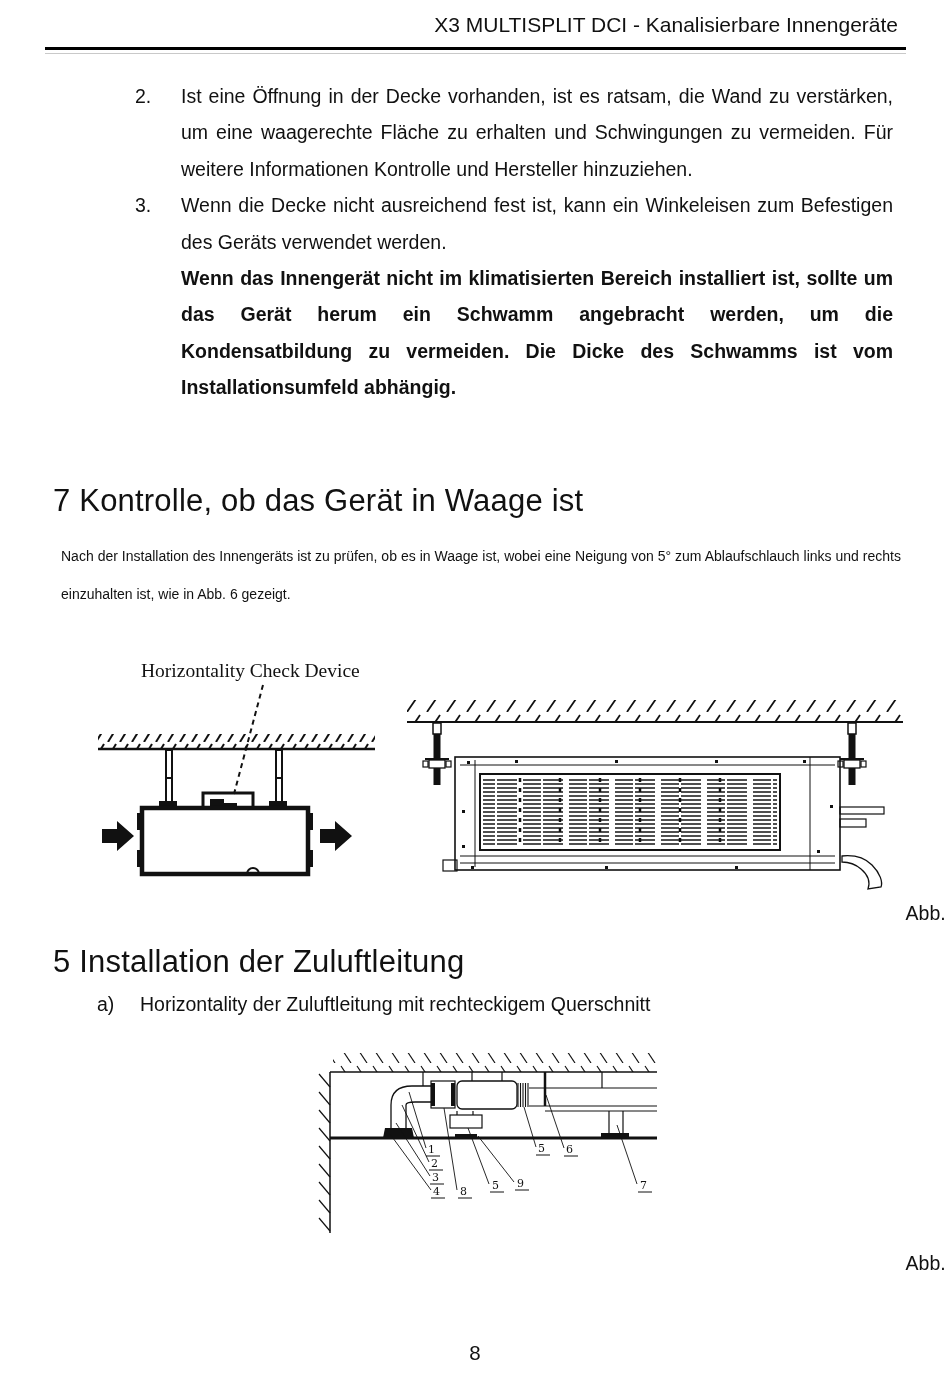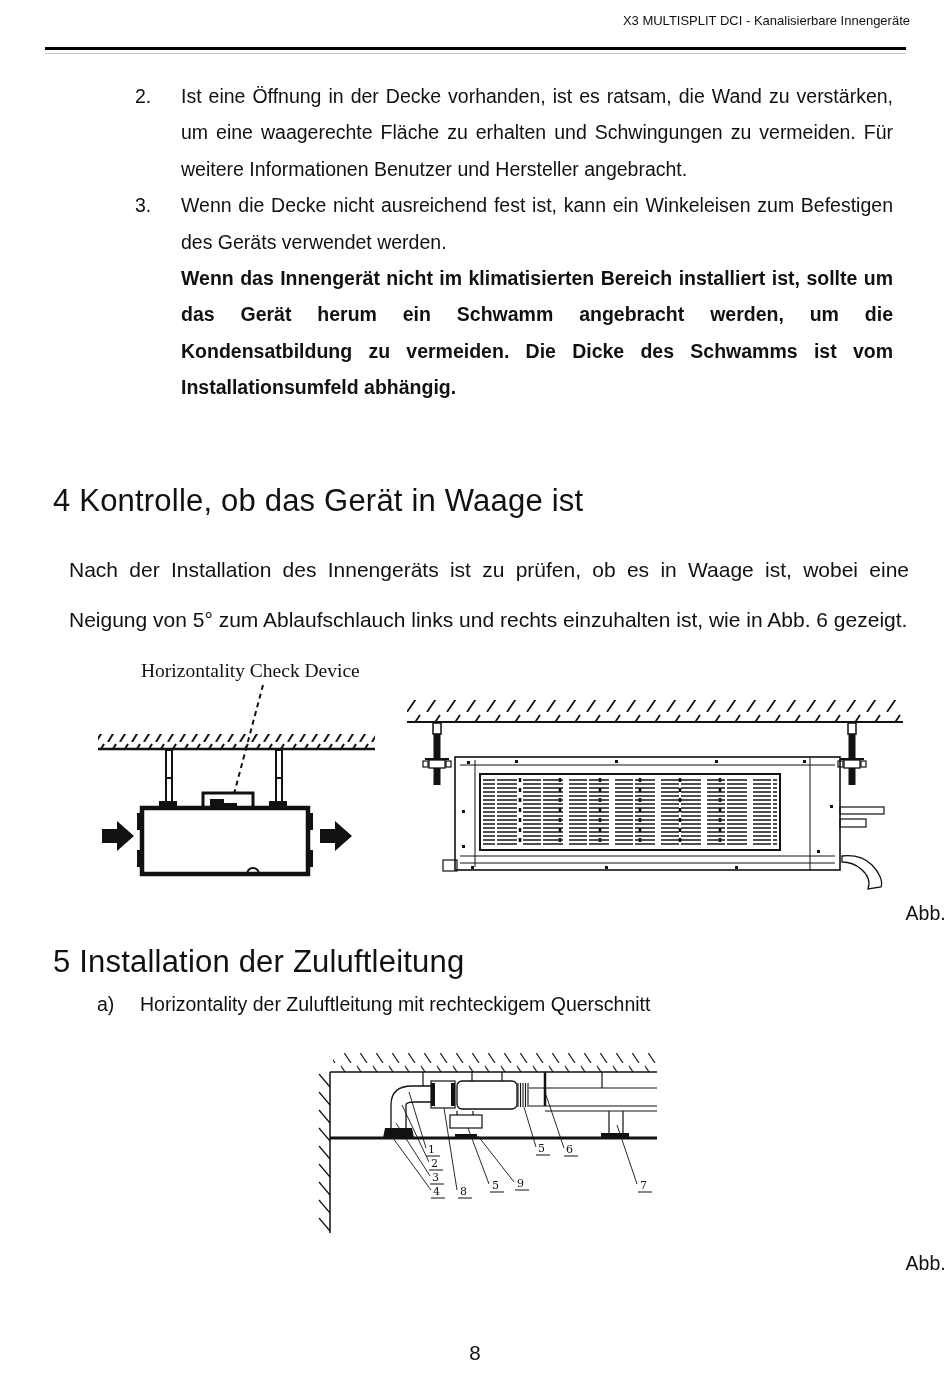--- a/index.html
+++ b/index.html
@@ -6,22 +6,22 @@
   .page{
     position:relative;
     width:950px;height:1390px;
     margin:0 auto;
     background:#fff;
     color:#111;
     font-family:"Liberation Sans",sans-serif;
     overflow:hidden;
   }
   .header-title{
-    position:absolute;top:13px;right:40px;
-    font-size:13px;white-space:nowrap;
+    position:absolute;top:13px;right:52px;
+    font-size:21px;white-space:nowrap;
   }
   .header-rule{
     position:absolute;top:47px;left:45px;right:44px;
     height:3px;background:#000;
   }
   .header-rule-shadow{
     position:absolute;top:53px;left:45px;right:44px;
     height:1px;background:#c9c9c9;
   }
   .body-block{
@@ -34,21 +34,21 @@
   .list-item .txt{flex:1;text-align:justify;}
   .continuation{margin-left:128px;text-align:justify;font-weight:bold;}
   .h-section{
     position:absolute;left:53px;
     font-size:31px;font-weight:400;margin:0;white-space:nowrap;
     letter-spacing:0.2px;
   }
   .sec4-head{top:483px;}
   .sec4-para{
     position:absolute;top:529px;left:53px;width:840px;
-    font-size:21px;line-height:50px;text-align:justify;margin:16px;
+    font-size:14px;line-height:38px;text-align:justify;margin:8px;
   }
   .sec5-head{top:944px;text-align:right;}
   .item-a{
     position:absolute;top:993px;left:97px;
     font-size:19.5px;display:flex;white-space:nowrap;
   }
   .item-a .marker{width:43px;flex:none;}
   .fig{position:absolute;}
   .fig-abb6-left{left:95px;top:652px;}
   .fig-abb6-right{left:405px;top:690px;}
@@ -75,30 +75,30 @@
 
 <div class="page">
 
   <div class="header-title">X3 MULTISPLIT DCI - Kanalisierbare Innengeräte</div>
   <div class="header-rule"></div>
   <div class="header-rule-shadow"></div>
 
   <div class="body-block">
     <div class="list-item">
       <div class="num">2.</div>
-      <div class="txt">Ist eine Öffnung in der Decke vorhanden, ist es ratsam, die Wand zu verstärken, um eine waagerechte Fläche zu erhalten und Schwingungen zu vermeiden. Für weitere Informationen Benutzer und Hersteller angebracht.</div>
+      <div class="txt">Ist eine Öffnung in der Decke vorhanden, ist es ratsam, die Wand zu verstärken, um eine waagerechte Fläche zu erhalten und Schwingungen zu vermeiden. Für weitere Informationen Kontrolle und Hersteller hinzuziehen.</div>
     </div>
     <div class="list-item">
       <div class="num">3.</div>
       <div class="txt">Wenn die Decke nicht ausreichend fest ist, kann ein Winkeleisen zum Befestigen des Geräts verwendet werden.</div>
     </div>
     <div class="continuation">Wenn das Innengerät nicht im klimatisierten Bereich installiert ist, sollte um das Gerät herum ein Schwamm angebracht werden, um die Kondensatbildung zu vermeiden. Die Dicke des Schwamms ist vom Installationsumfeld abhängig.</div>
   </div>
 
-  <h1 class="h-section sec4-head">4 Kontrolle, ob das Gerät in Waage ist</h1>
+  <h1 class="h-section sec4-head">7 Kontrolle, ob das Gerät in Waage ist</h1>
   <p class="sec4-para">Nach der Installation des Innengeräts ist zu prüfen, ob es in Waage ist, wobei eine Neigung von 5° zum Ablaufschlauch links und rechts einzuhalten ist, wie in Abb. 6 gezeigt.</p>
 
   <svg class="fig fig-abb6-left" width="310" height="240" viewBox="0 0 310 240">
     <defs>
       <pattern id="hatchL" width="12" height="15" patternUnits="userSpaceOnUse">
         <line x1="1" y1="15" x2="9" y2="2" stroke="#111" stroke-width="2"></line>
       </pattern>
     </defs>
     <text class="fig-label" x="46" y="25">Horizontality Check Device</text>
     <line class="ln" x1="168" y1="33" x2="139" y2="142" stroke-width="2" stroke-dasharray="5 4"></line>

